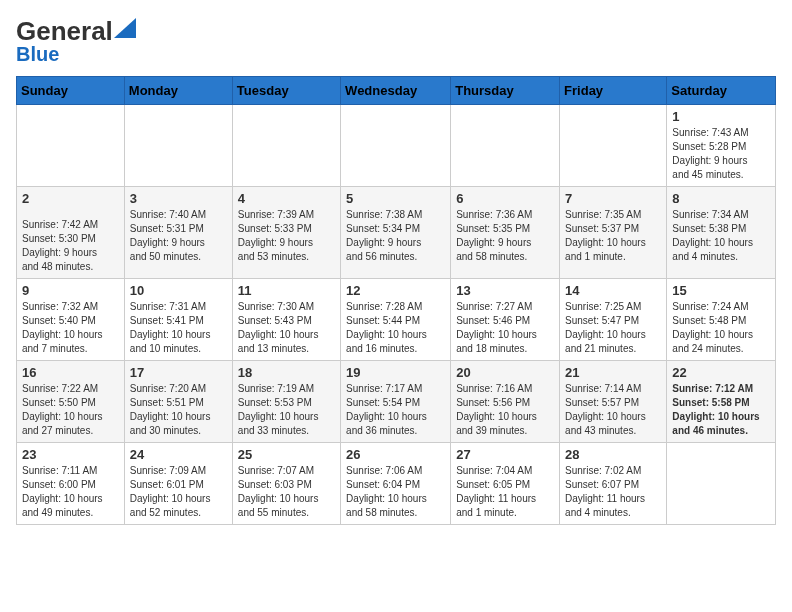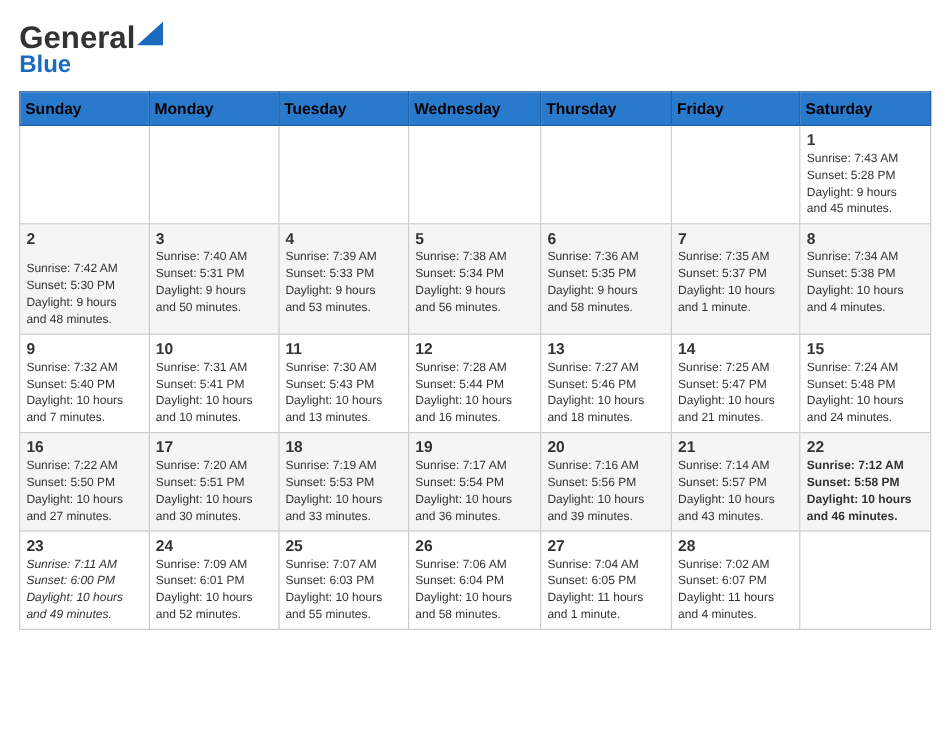--- a/index.html
+++ b/index.html
@@ -275,21 +275,21 @@
           <span class="day-number">22</span>
           <div class="day-info" style="white-space: pre-line; font-weight: bold;">Sunrise: 7:12 AM
 Sunset: 5:58 PM
 Daylight: 10 hours
 and 46 minutes.</div>
         </td>
       </tr>
       <tr>
         <td>
           <span class="day-number">23</span>
-          <div class="day-info" style="white-space: pre-line; font-style: italic;">Sunrise: 7:11 AM
+          <div class="day-info" style="white-space: pre-line;">Sunrise: 7:11 AM
 Sunset: 6:00 PM
 Daylight: 10 hours
 and 49 minutes.</div>
         </td>
         <td>
           <span class="day-number">24</span>
           <div class="day-info" style="white-space: pre-line;">Sunrise: 7:09 AM
 Sunset: 6:01 PM
 Daylight: 10 hours
 and 52 minutes.</div>

